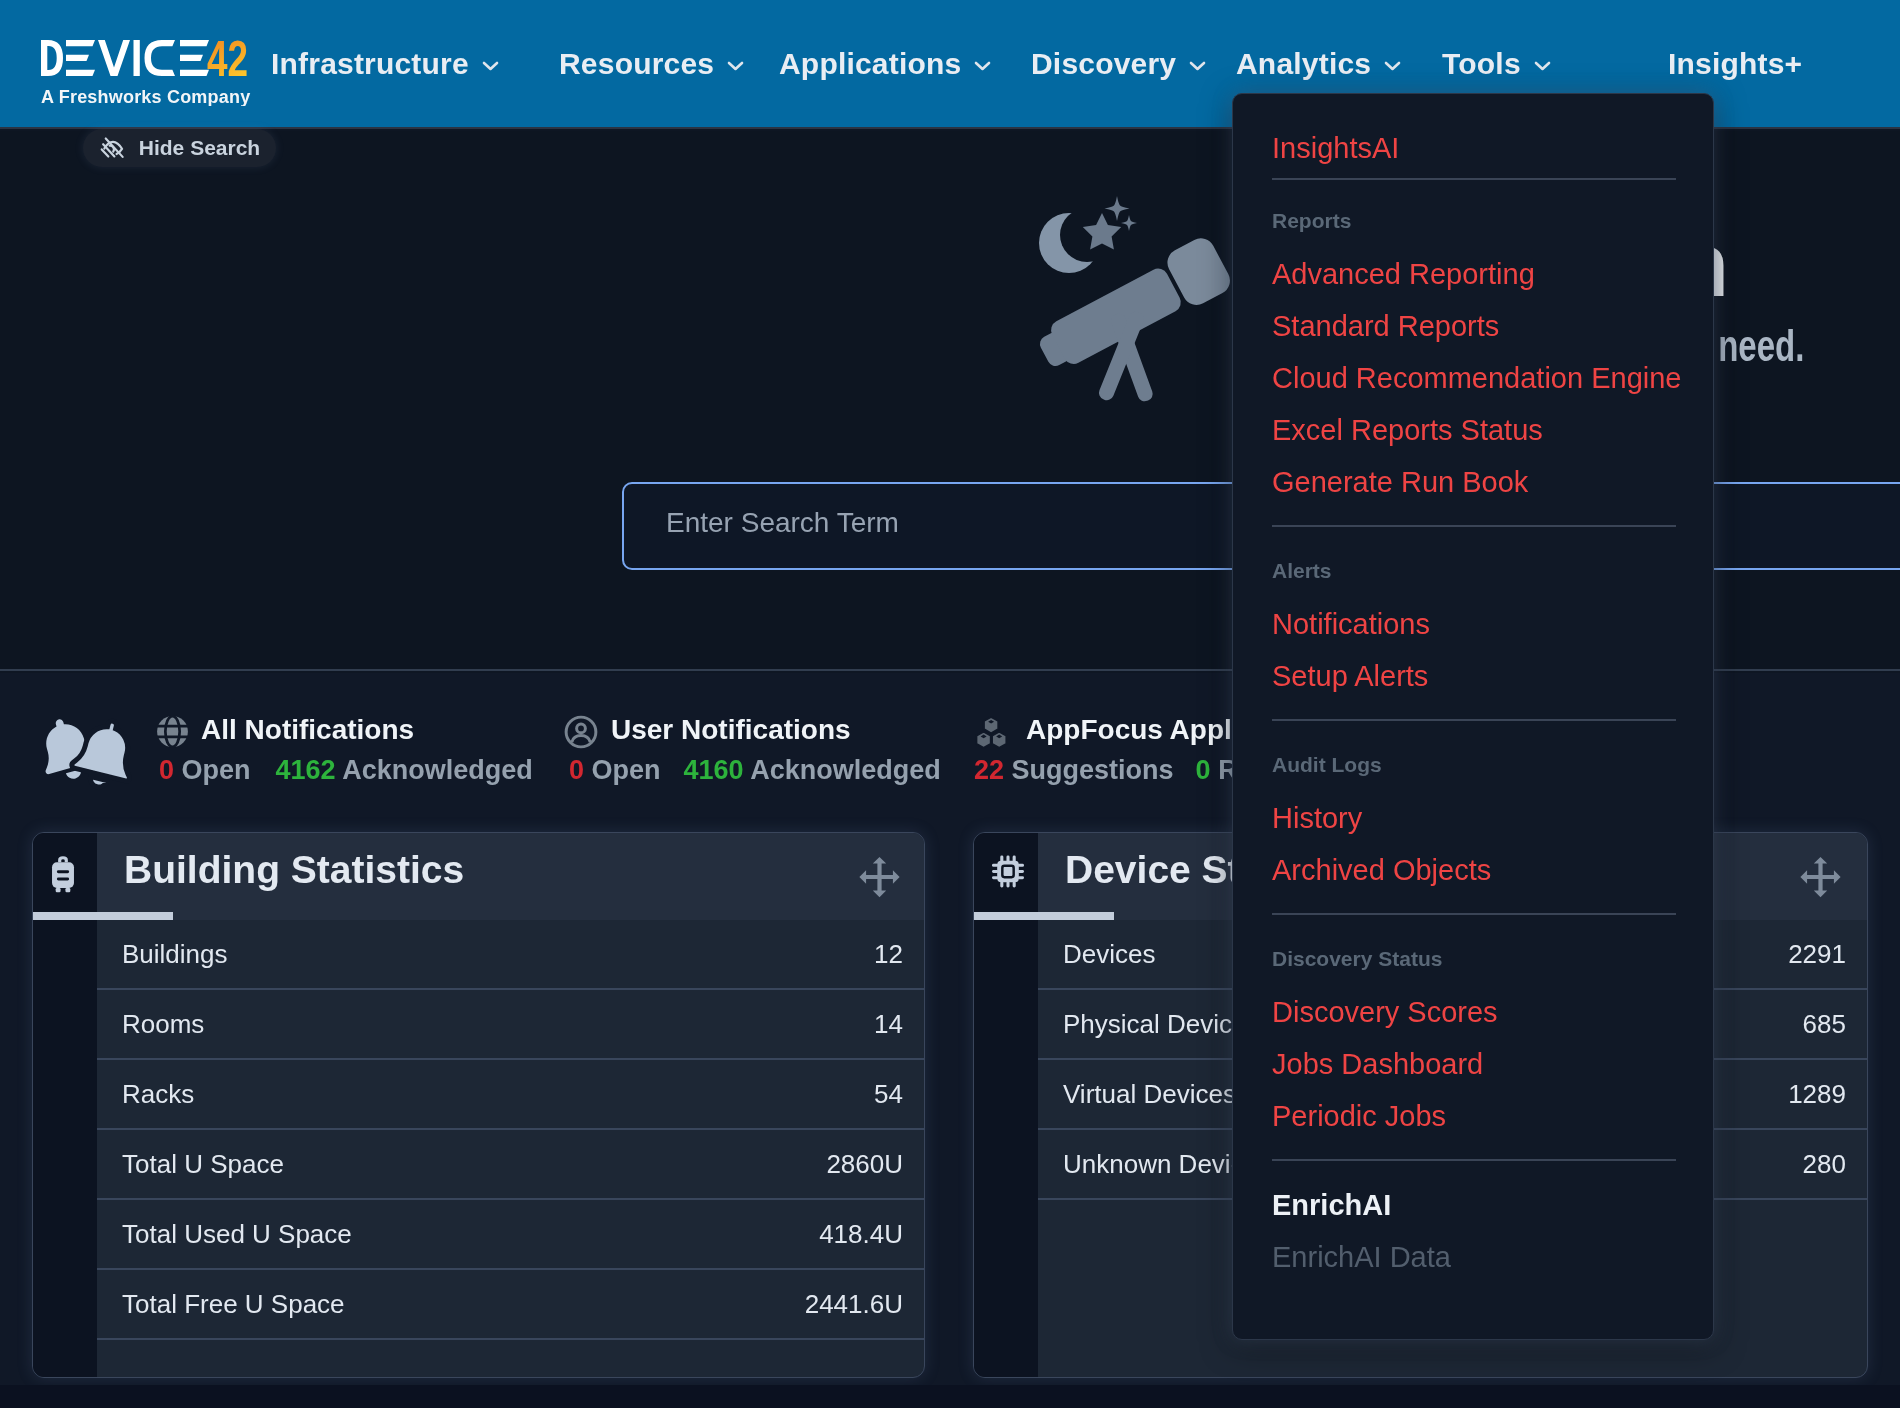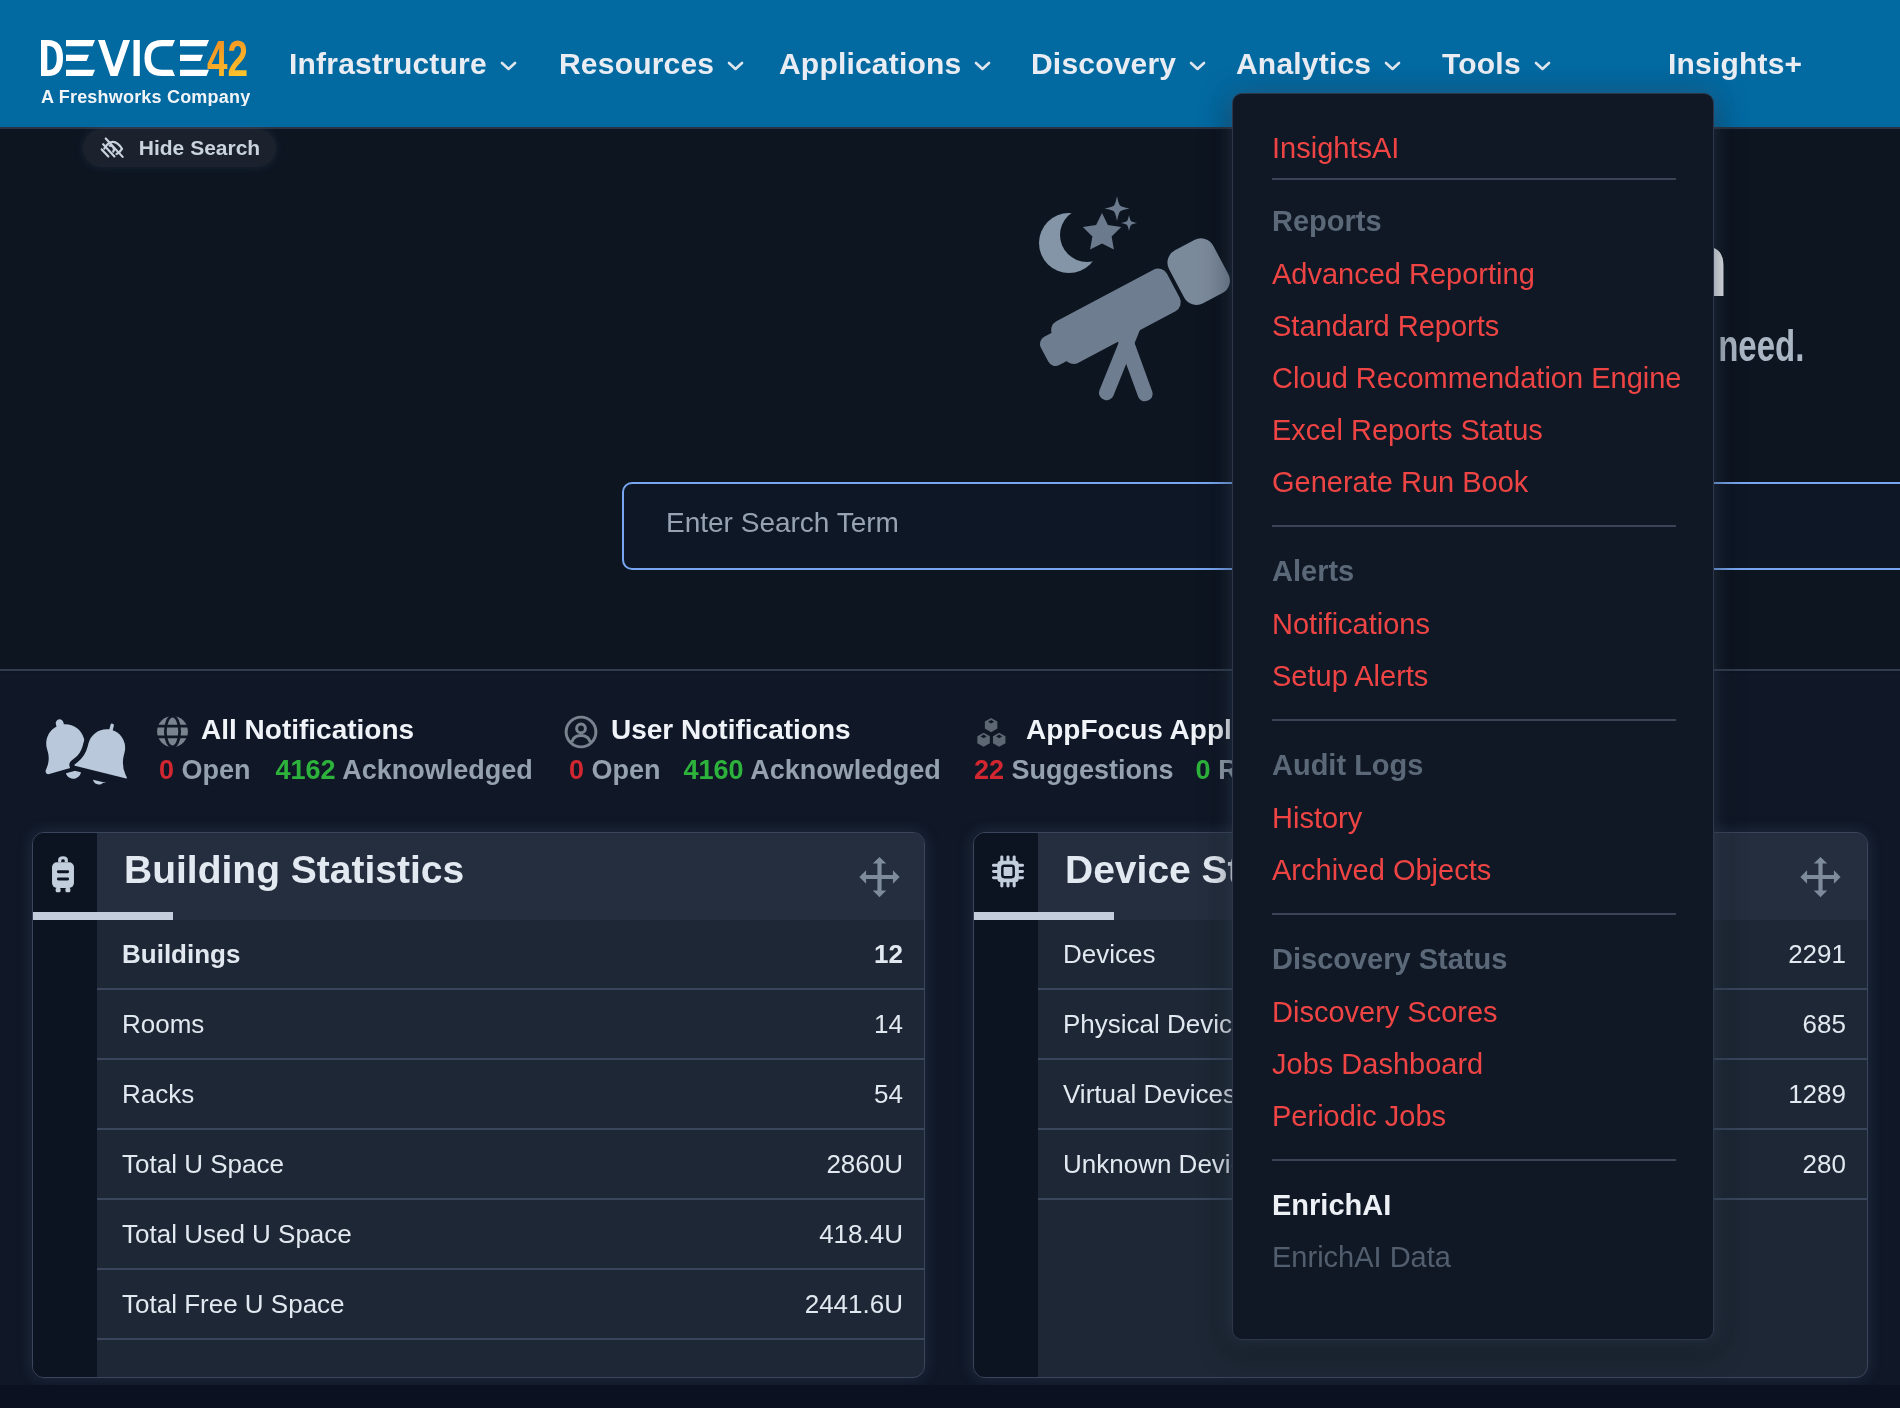--- a/index.html
+++ b/index.html
@@ -33,21 +33,21 @@
   .ctitle { position:absolute; left:91px; top:14px; font-size:39px; font-weight:700; color:#e3e9f1; line-height:45px; }
   .cbar { position:absolute; left:0; top:79px; width:140px; height:8px; background:#c3cddb; z-index:5; }
   .crow { position:absolute; left:64px; right:0; height:70px; border-bottom:2px solid #39465c; display:flex; align-items:center; }
   .crow .lab { margin-left:25px; font-size:26px; color:#e2e8f0; }
   .crow .val { margin-left:auto; margin-right:21px; font-size:26px; color:#e2e8f0; }
   .moveicon { position:absolute; top:21px; left:823px; }
 
   
   #dd { position:absolute; left:1232px; top:93px; width:482px; height:1247px; background:#101826; border-radius:10px; border:1px solid #2c3749; box-shadow:0 0 20px rgba(120,150,200,0.25), 0 6px 30px rgba(0,0,0,0.5); z-index:50; }
   .dditem { position:absolute; left:39px; color:#ef4444; font-size:29px; line-height:34px; }
-  .ddhead { position:absolute; left:39px; color:#5a6877; font-size:29px; font-weight:700; line-height:32px; }
+  .ddhead { position:absolute; left:39px; color:#5a6877; font-size:21px; font-weight:700; line-height:32px; }
   .dddiv { position:absolute; left:39px; width:404px; height:0; border-top:2px solid #3a4456; }
 </style>
 </head>
 <body>
 
 <div id="nav">
   <svg class="abs" style="left:41px; top:40px;" width="250" height="66" viewBox="0 0 250 66">
     <defs>
       <linearGradient id="lg42" x1="0" y1="0" x2="0.35" y2="1">
         <stop offset="0" stop-color="#f07f1e"></stop>
@@ -62,21 +62,21 @@
       <path d="M57 0 h6.8 l9.2 27.5 L82.2 0 H89 L76.5 36 h-7 z"></path>
       <rect x="92.5" y="0" width="6.3" height="36"></rect>
       <path fill-rule="evenodd" d="M134 36 h-13 q-17.5 0 -17.5 -18 t17.5 -18 h13 l-2.6 6.3 h-10.4 q-11 0 -11 11.7 t11 11.7 h10.4 z"></path>
       <path d="M139 0 h29 l-2.5 6.3 h-26.5 z"></path>
       <path d="M139 14.8 h23 l-2.5 6.3 h-20.5 z"></path>
       <path d="M139 29.7 h29 l-2.5 6.3 h-26.5 z"></path>
     </g>
     <text x="166" y="36" font-size="50" font-weight="700" fill="url(#lg42)" font-family="Liberation Sans" textLength="41" lengthAdjust="spacingAndGlyphs">42</text>
     <text x="0" y="63" font-size="18" font-weight="700" fill="#f2f5f8" font-family="Liberation Sans" letter-spacing="0.2">A Freshworks Company</text>
   </svg>
-  <div class="navitem" style="left:289px;">Infrastructure <svg width="17" height="10" viewBox="0 0 17 10">
+  <div class="navitem" style="left:271px;">Infrastructure <svg width="17" height="10" viewBox="0 0 17 10">
         <path d="M2 2 l6.5 6 l6.5 -6" stroke="#dfe5ec" stroke-width="2.6" fill="none" stroke-linecap="round" stroke-linejoin="round"></path>
       </svg></div>
   <div class="navitem" style="left:559px;">Resources <svg width="17" height="10" viewBox="0 0 17 10">
         <path d="M2 2 l6.5 6 l6.5 -6" stroke="#dfe5ec" stroke-width="2.6" fill="none" stroke-linecap="round" stroke-linejoin="round"></path>
       </svg></div>
   <div class="navitem" style="left:779px;">Applications <svg width="17" height="10" viewBox="0 0 17 10">
         <path d="M2 2 l6.5 6 l6.5 -6" stroke="#dfe5ec" stroke-width="2.6" fill="none" stroke-linecap="round" stroke-linejoin="round"></path>
       </svg></div>
   <div class="navitem" style="left:1031px;">Discovery <svg width="17" height="10" viewBox="0 0 17 10">
         <path d="M2 2 l6.5 6 l6.5 -6" stroke="#dfe5ec" stroke-width="2.6" fill="none" stroke-linecap="round" stroke-linejoin="round"></path>
@@ -189,21 +189,21 @@
         <rect x="14" y="27" width="4" height="3.5" rx="1"></rect>
       </g>
       <rect x="7" y="12.5" width="10" height="2.4" fill="#0c1321" rx="1.2"></rect>
       <rect x="7" y="18.5" width="10" height="2.4" fill="#0c1321" rx="1.2"></rect>
     </svg>
     <div class="ctitle">Building Statistics</div>
     <svg class="moveicon" width="47" height="46" viewBox="0 0 24 24">
         <path fill="#7e8b9b" d="M12 1.5 L15.5 5 h-2.4 v5.9 h5.9 V8.5 L22.5 12 L19 15.5 v-2.4 h-5.9 v5.9 h2.4 L12 22.5 L8.5 19 h2.4 v-5.9 H5 v2.4 L1.5 12 L5 8.5 v2.4 h5.9 V5 H8.5 z"></path>
       </svg>
     <div class="cbar"></div>
-    <div class="crow" style="top:87px;font-weight:bold;">
+    <div class="crow" style="top:87px;">
         <span class="lab">Buildings</span>
         <span class="val">12</span>
       </div>
     <div class="crow" style="top:157px;">
         <span class="lab">Rooms</span>
         <span class="val">14</span>
       </div>
     <div class="crow" style="top:227px;">
         <span class="lab">Racks</span>
         <span class="val">54</span>

